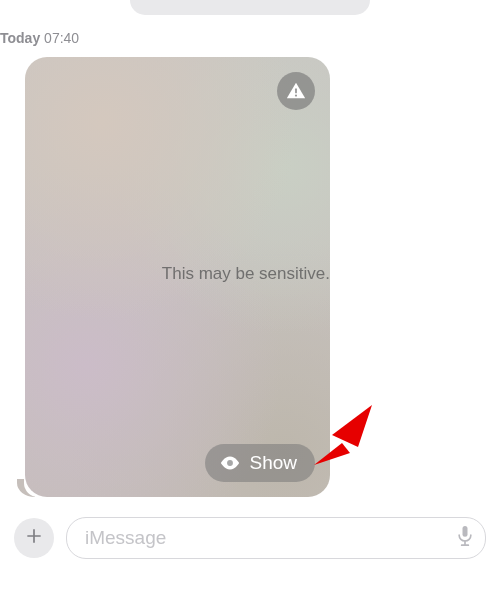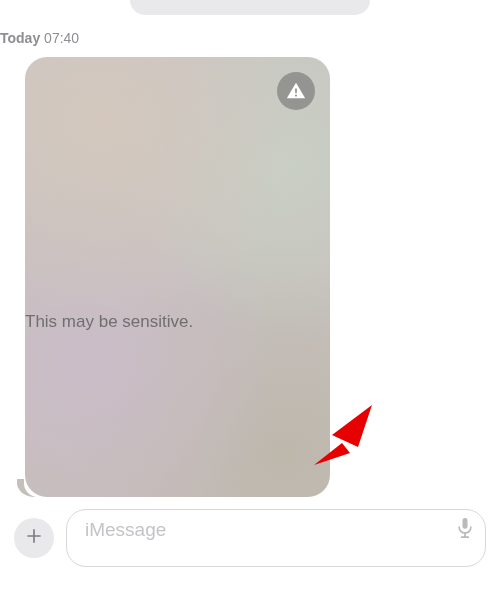--- a/index.html
+++ b/index.html
@@ -79,24 +79,23 @@
     border-radius: 50%;
     background: rgba(120,120,120,0.65);
     display:flex; align-items:center; justify-content:center;
   }
   .warn-badge svg { width: 22px; height: 22px; display:block; }
 
   .sensitive-text {
     position: absolute;
     left: 0; right: 0;
     top: 47%;
-    text-align: left;
+    text-align: right;
     color: rgba(90,90,90,0.8);
     font-size: 17px;
-    margin-top: 48px;
   }
 
   .show-btn {
     position: absolute;
     right: 15px;
     bottom: 15px;
     height: 38px;
     padding: 0 18px 0 14px;
     border-radius: 19px;
     background: rgba(120,120,120,0.55);
@@ -142,21 +141,21 @@
   }
   .plus-btn svg{ width:20px; height:20px; }
 
   .input-wrap {
     flex: 1;
     height: 40px;
     border: 1.5px solid #d8d8dc;
     border-radius: 20px;
     display:flex;
     align-items:center;
-    padding: 0 10px 16px 16px;
+    padding: 0 10px 0 16px;
     gap:8px;
     background:#fff;
   }
   .input-wrap input {
     flex:1;
     border:none;
     outline:none;
     font-size: 19px;
     color:#333;
     background:transparent;
@@ -183,20 +182,29 @@
       <svg viewBox="0 0 24 24" fill="none">
         <path d="M12 3 L22 20 H2 Z" fill="#ffffff"></path>
         <rect x="11" y="9" width="2" height="5.5" rx="1" fill="rgba(120,120,120,0.75)"></rect>
         <circle cx="12" cy="17" r="1.2" fill="rgba(120,120,120,0.75)"></circle>
       </svg>
     </span>
   </div>
 
   <div class="sensitive-text">This may be sensitive.</div>
 
+  <button class="show-btn">
+    <span>
+      <svg viewBox="0 0 24 24" fill="none">
+        <path d="M12 5C6 5 2 12 2 12s4 7 10 7 10-7 10-7-4-7-10-7Z" fill="#ffffff"></path>
+        <circle cx="12" cy="12" r="3.2" fill="rgba(120,120,120,0.65)"></circle>
+      </svg>
+    </span>
+    <span>Show</span>
+  </button>
 </div>
 
 <svg class="arrow" viewBox="0 0 70 70">
   <defs></defs>
   <g fill="#e60000">
     <polygon points="6,62 34,40 42,50"></polygon>
     <polygon points="24,32 64,2 50,44"></polygon>
   </g>
 </svg>
 

